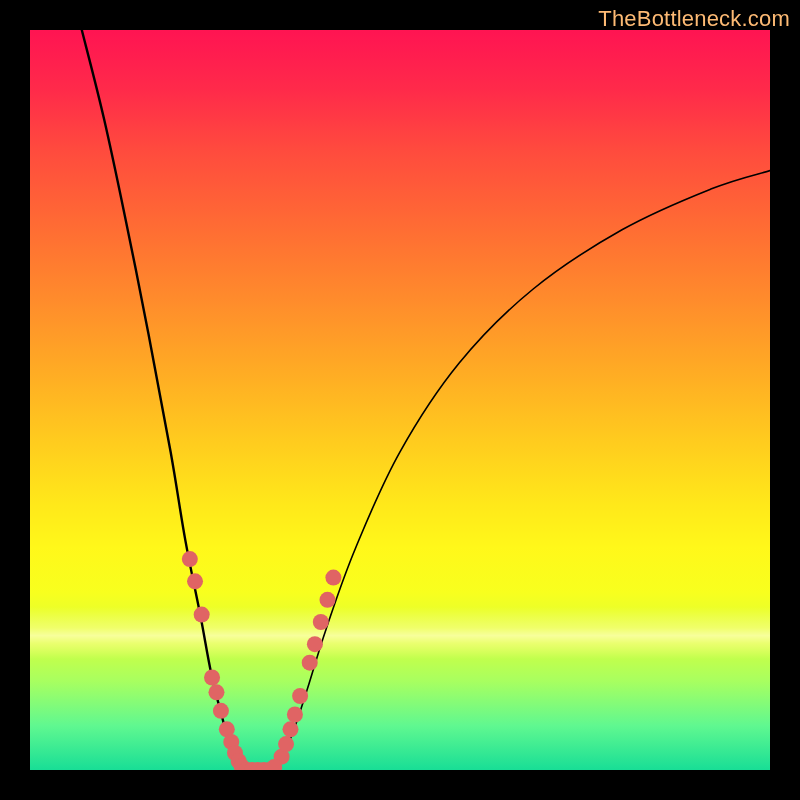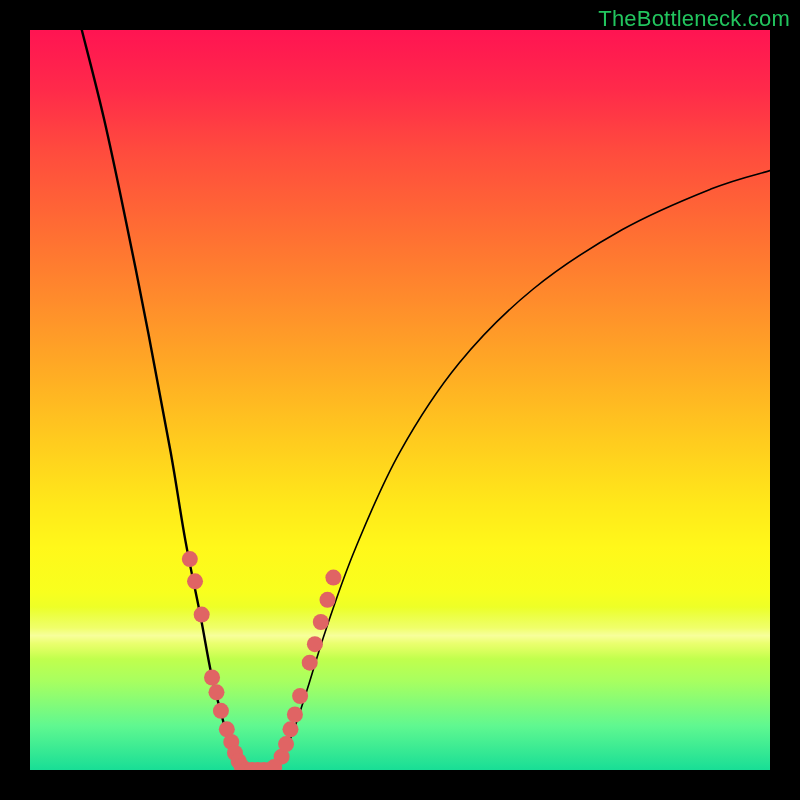--- a/index.html
+++ b/index.html
@@ -61,21 +61,21 @@
       rgba(255,255,150,0.55) 40%,
       rgba(255,255,180,0.80) 55%,
       rgba(255,255,150,0.55) 70%,
       rgba(255,255,120,0.0) 100%
     );
   }
   .watermark {
     position: absolute;
     top: 6px;
     right: 10px;
-    color: #22c55e;
+    color: #fdba74;
     font-size: 22px;
     font-weight: 400;
     letter-spacing: 0.2px;
     margin-left: 16px;
   }
   svg.curves {
     position: absolute;
     inset: 0;
     width: 100%;
     height: 100%;

